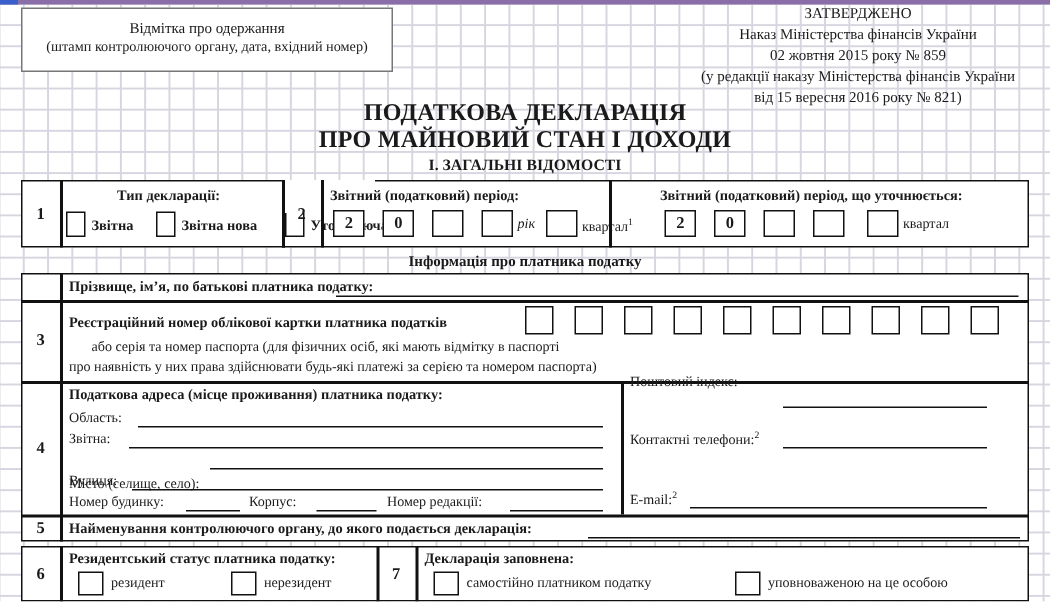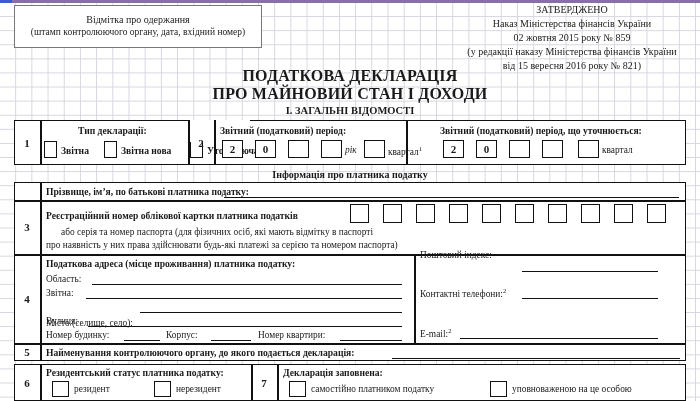--- a/index.html
+++ b/index.html
@@ -176,21 +176,21 @@
 
 <div class="abs txt lbl-n" style="left:46px;top:317px;">Вулиця:</div>
 <div class="abs uline" style="left:88px;top:325px;width:314px;height:1px;"></div>
 
 <div class="abs txt lbl-n" style="left:46px;top:331px;">Номер будинку:</div>
 <div class="abs uline" style="left:124px;top:339px;width:36px;height:1px;"></div>
 
 <div class="abs txt lbl-n" style="left:166px;top:331px;">Корпус:</div>
 <div class="abs uline" style="left:211px;top:339px;width:40px;height:1px;"></div>
 
-<div class="abs txt lbl-n" style="left:258px;top:331px;">Номер квартири:</div>
+<div class="abs txt lbl-n" style="left:258px;top:331px;">Номер редакції:</div>
 <div class="abs uline" style="left:340px;top:339px;width:62px;height:1px;"></div>
 
 <div class="abs vline" style="left:414px;top:254px;height:89px;"></div>
 
 <div class="abs txt lbl-n" style="left:420px;top:251px;">Поштовий індекс:</div>
 <div class="abs uline" style="left:522px;top:270px;width:136px;height:1px;"></div>
 
 <div class="abs txt lbl-n" style="left:420px;top:288px;"><span>Контактні телефони:</span><sup>2</sup></div>
 <div class="abs uline" style="left:522px;top:297px;width:136px;height:1px;"></div>
 

